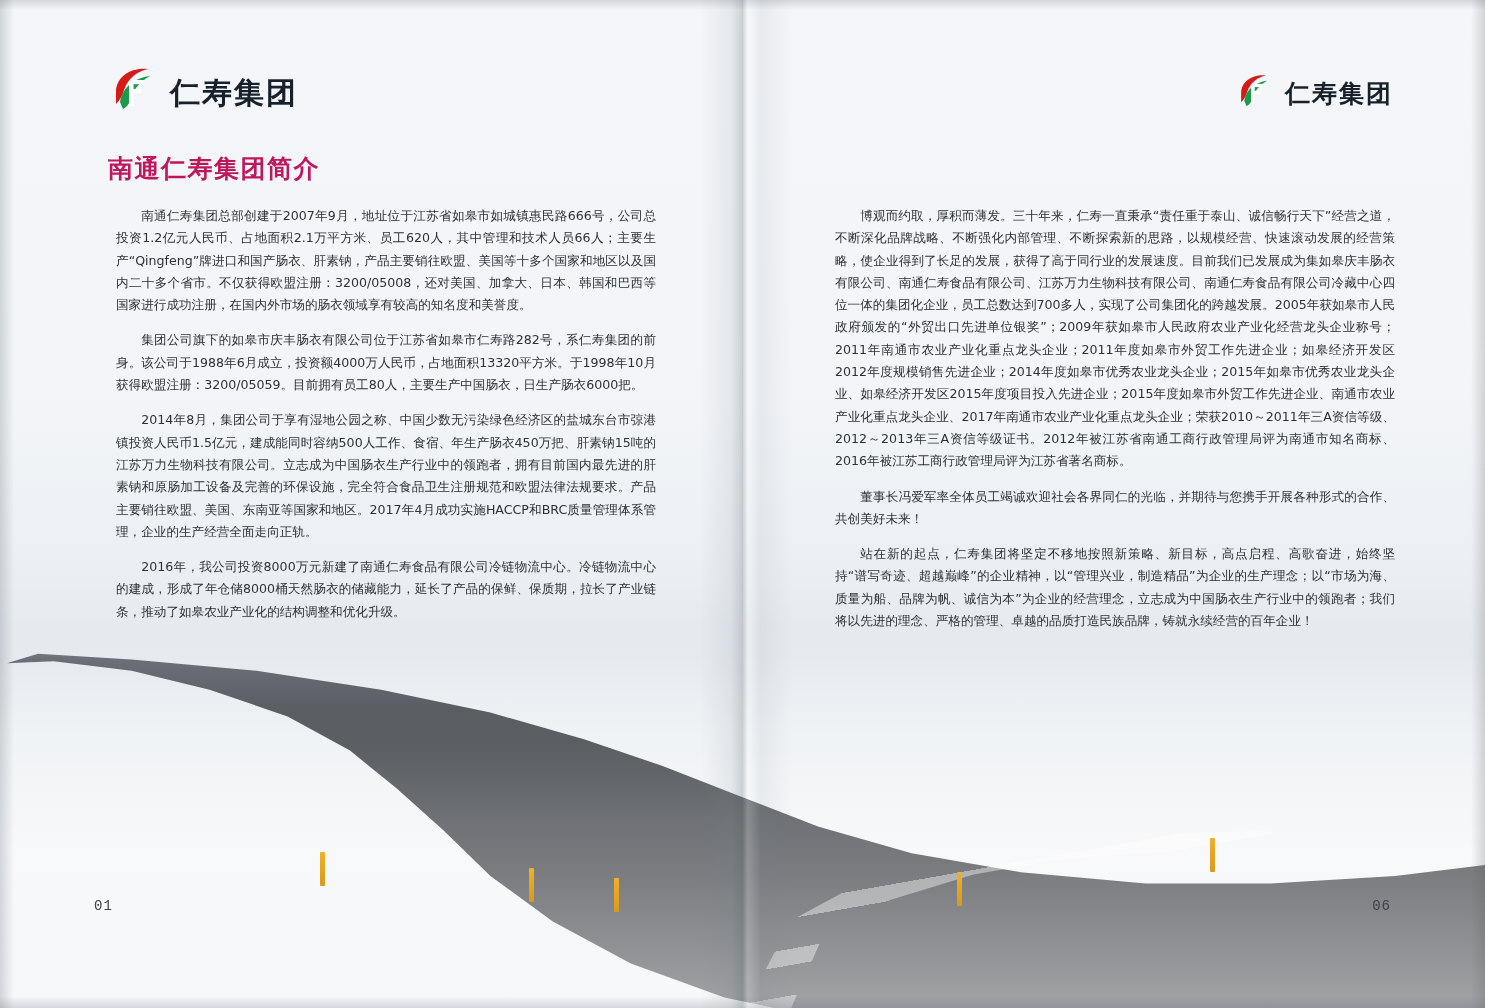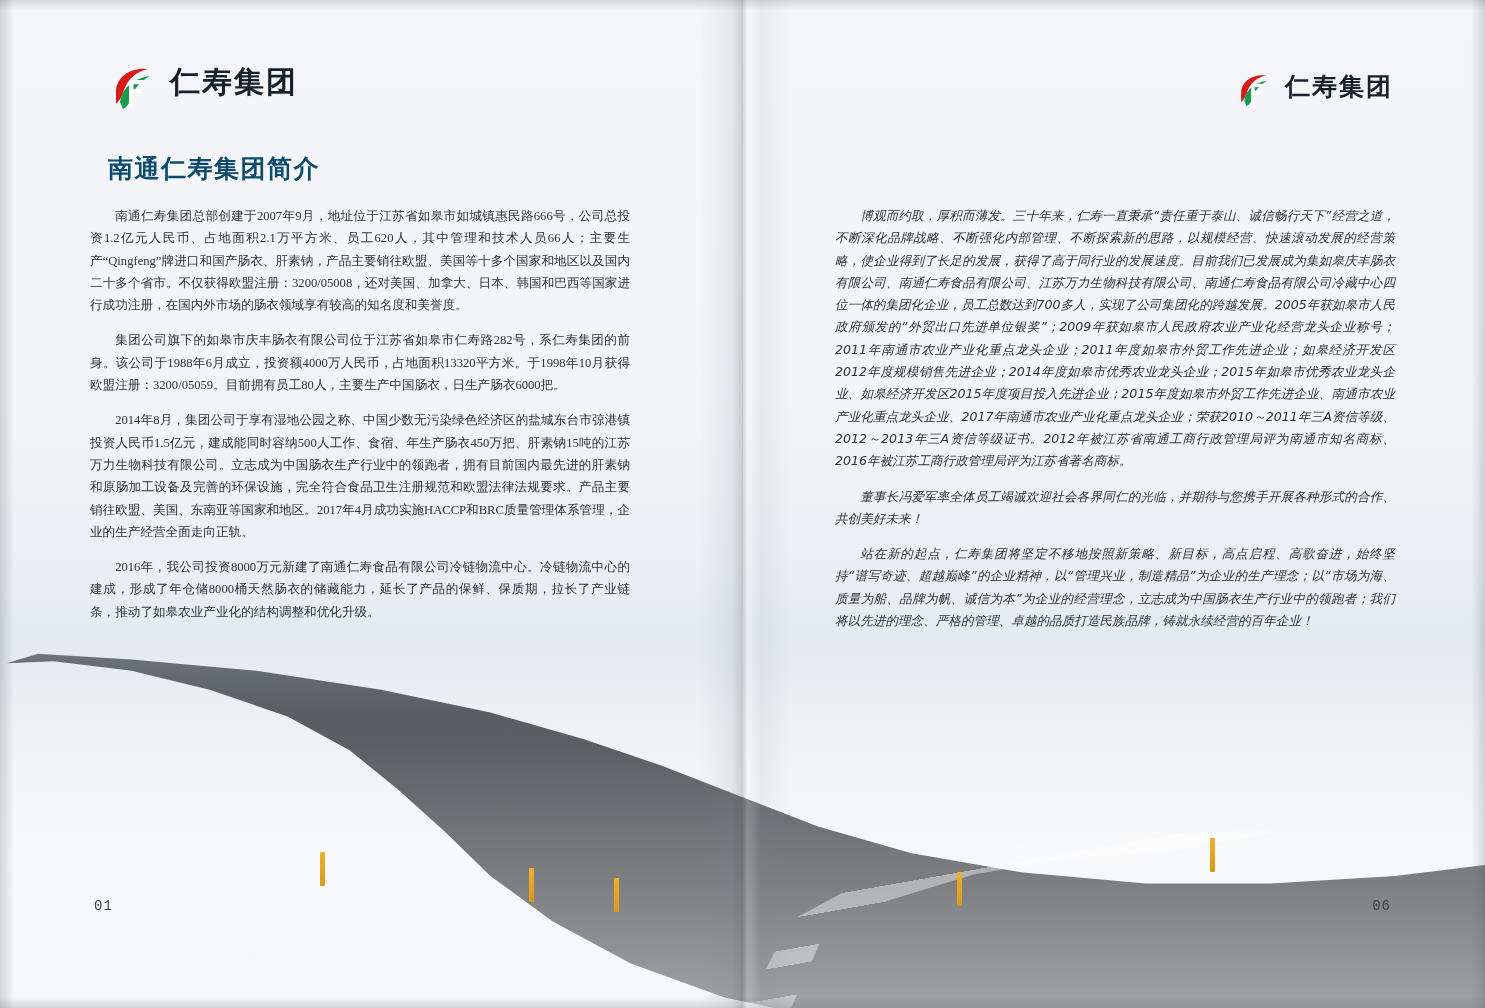--- a/index.html
+++ b/index.html
@@ -191,21 +191,21 @@
     position: absolute;
     left: 0; bottom: 0; width: 1485px; height: 12px;
     background: linear-gradient(0deg, rgba(80,90,100,0.20), rgba(80,90,100,0));
     pointer-events: none;
   }
 
   
   .logo {
     position: absolute;
     display: flex;
-    align-items: flex-start;
+    align-items: flex-end;
     gap: 10px;
   }
   .logo-left  { left: 108px; top: 62px; }
   .logo-right { right: 92px;  top: 70px; }
 
   .logo-mark {
     position: relative;
     width: 52px;
     height: 52px;
     flex: none;
@@ -222,46 +222,44 @@
   }
   .logo-right .logo-text { font-size: 25px; }
 
   
   .headline {
     position: absolute;
     left: 108px;
     top: 152px;
     font-size: 25px;
     font-weight: bold;
-    color: #0c4a6e;
+    color: #be185d;
     letter-spacing: 1.5px;
     font-family: "DejaVu Sans", "Liberation Sans", sans-serif;
   }
 
   
   .body-col {
     position: absolute;
     font-size: 12.6px;
     line-height: 22.3px;
     color: #2c3136;
     text-align: justify;
     text-justify: inter-character;
     font-family: "DejaVu Sans", "Liberation Sans", sans-serif;
   }
   .body-left {
-    left: 90px;
+    left: 116px;
     top: 205px;
     width: 540px;
-    font-family: Liberation Serif, serif;
   }
   .body-right {
     left: 92px;
     top: 205px;
     width: 560px;
-    font-style: italic;
   }
   .body-col p {
     margin: 0 0 13px 0;
     text-indent: 2em;
   }
   .body-col p:last-child { margin-bottom: 0; }
 
   
   .folio {
     position: absolute;

